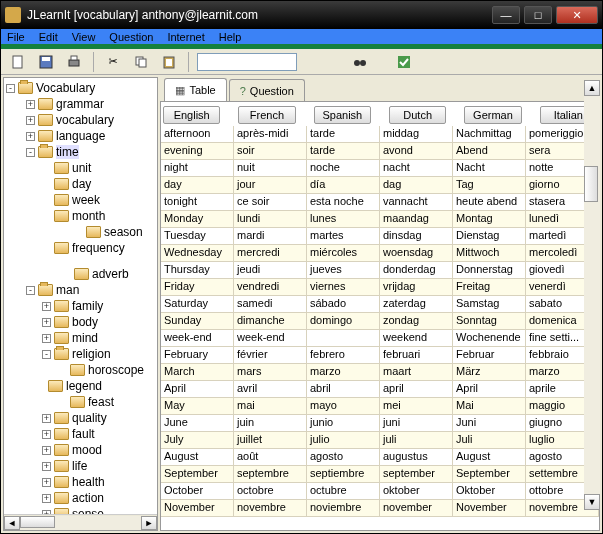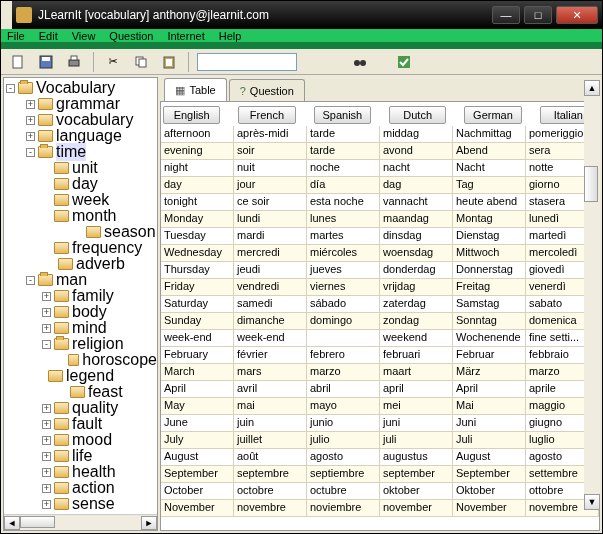--- a/index.html
+++ b/index.html
@@ -1,38 +1,38 @@
 <!DOCTYPE html>
 <html><head>
 <meta charset="utf-8">
 <style>
 * { box-sizing: border-box; margin: 0; padding: 0; font-family: Tahoma, sans-serif; font-size: 11px; }
 body { background: #fff; width: 603px; height: 534px; overflow: hidden; }
 .window { width: 603px; height: 534px; background: #ece9d8; border: 1px solid #000; display: flex; flex-direction: column; }
-.titlebar { height: 28px; background: linear-gradient(to bottom, #3b3b3b, #000); display: flex; align-items: center; padding: 0 4px; color: #fff; margin-left: 11px; }
+.titlebar { height: 28px; background: linear-gradient(to bottom, #3b3b3b, #000); display: flex; align-items: center; padding: 0 4px; color: #fff; }
 .titlebar-icon { width: 16px; height: 16px; background: #d4a84a; border-radius: 2px; margin-right: 6px; }
 .titlebar-text { flex: 1; font-size: 12px; }
 .winbtns { display: flex; gap: 4px; }
 .winbtn { width: 28px; height: 18px; border: 1px solid #555; background: linear-gradient(#4a4a4a,#222); color: #fff; display: flex; align-items: center; justify-content: center; font-size: 11px; border-radius: 2px; cursor: pointer; }
 .winbtn.close { background: linear-gradient(#d96a5a,#b03020); width: 42px; }
-.menubar { height: 20px; display: flex; align-items: center; padding: 0 6px; gap: 14px; background: #22c55e; border-bottom: 7px solid #15803d; }
+.menubar { height: 20px; display: flex; align-items: center; padding: 0 6px; gap: 14px; background: #3b82f6; border-bottom: 5px solid #15803d; }
 .menubar span { cursor: pointer; }
 .toolbar { height: 26px; display: flex; align-items: center; padding: 0 6px; gap: 6px; background: #ece9d8; border-bottom: 1px solid #aaa; }
 .tbtn { width: 22px; height: 22px; border: 1px solid transparent; display: flex; align-items: center; justify-content: center; cursor: pointer; }
 .tsep { width: 1px; height: 20px; background: #aaa; margin: 0 2px; }
 .searchbox { width: 100px; height: 18px; border: 1px solid #7f9db9; background: #fff; }
 .body { flex: 1; display: flex; overflow: hidden; }
 .sidebar { width: 155px; background: #fff; border: 1px solid #999; margin: 2px; display: flex; flex-direction: column; overflow: hidden; }
 .tree { flex: 1; overflow: auto; padding: 2px 0; }
 .tree-row { display: flex; align-items: center; height: 16px; white-space: nowrap; cursor: pointer; }
 .toggle { width: 9px; height: 9px; border: 1px solid #888; font-size: 9px; line-height: 7px; text-align: center; margin-right: 3px; background: #fff; color: #333; }
 .toggle.empty { border: none; }
 .folder { width: 15px; height: 12px; background: linear-gradient(#fceabb,#e6b85c); border: 1px solid #b38b2e; border-radius: 1px; margin-right: 3px; position: relative; }
 .folder.open::before { content:''; position:absolute; top:-3px; left:1px; width:6px; height:3px; background:#e6b85c; border:1px solid #b38b2e; border-bottom:none; }
-.node-label { font-size: 16px; }
+.node-label { font-size: 12px; }
 .node-label.selected { background: #e0e0ff; }
 .hscroll { height: 16px; background: #ece9d8; border-top: 1px solid #ccc; display: flex; align-items: center; }
 .hscroll .arrow { width: 16px; height: 14px; background: linear-gradient(#fff,#ddd); border: 1px solid #999; text-align: center; font-size: 9px; cursor: pointer; line-height: 12px; }
 .hscroll .track { flex: 1; height: 14px; background: #f0ede0; position: relative; }
 .hscroll .thumb { position: absolute; left: 0; width: 35px; height: 12px; top: 0; background: linear-gradient(#fff,#ddd); border: 1px solid #999; }
 .main { flex: 1; display: flex; flex-direction: column; margin: 2px 2px 2px 0; }
 .tabs { height: 24px; display: flex; align-items: flex-end; padding-left: 4px; }
 .tab { height: 22px; padding: 0 10px; display: flex; align-items: center; gap: 4px; border: 1px solid #999; border-bottom: none; background: #ece9d8; cursor: pointer; border-radius: 3px 3px 0 0; margin-right: 2px; }
 .tab.active { background: #fff; height: 23px; }
 .tab-icon { font-size: 11px; color: #555; }
@@ -172,21 +172,21 @@
           <div class="tree-row" style="padding-left: 38px; margin-left: 32px;">
             <span class="toggle empty"></span>
             <span class="folder "></span>
             <span class="node-label">season</span>
           </div>
           <div class="tree-row" style="padding-left: 38px;">
             <span class="toggle empty"></span>
             <span class="folder "></span>
             <span class="node-label">frequency</span>
           </div>
-          <div class="tree-row" style="padding-left: 42px;">
+          <div class="tree-row" style="padding-left: 58px; margin-top: 10px;">
             <span class="toggle empty"></span>
             <span class="folder "></span>
             <span class="node-label">adverb</span>
           </div>
           <div class="tree-row" style="padding-left: 22px;">
             <span class="toggle">-</span>
             <span class="folder open"></span>
             <span class="node-label">man</span>
           </div>
           <div class="tree-row" style="padding-left: 38px;">

